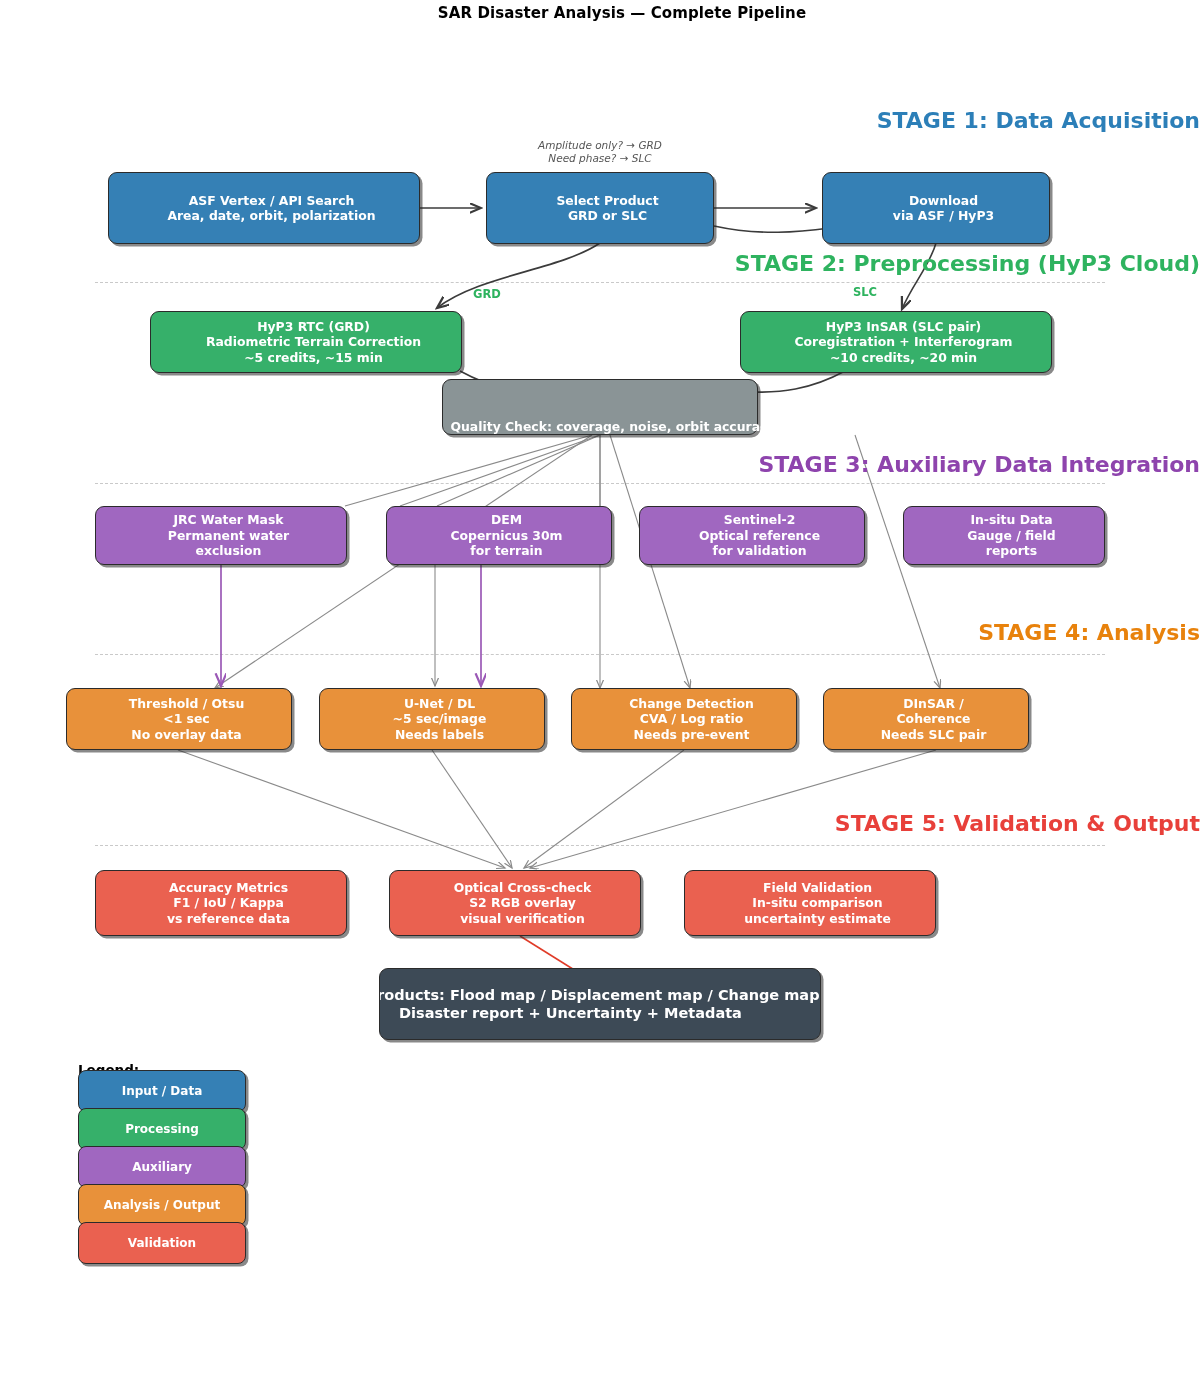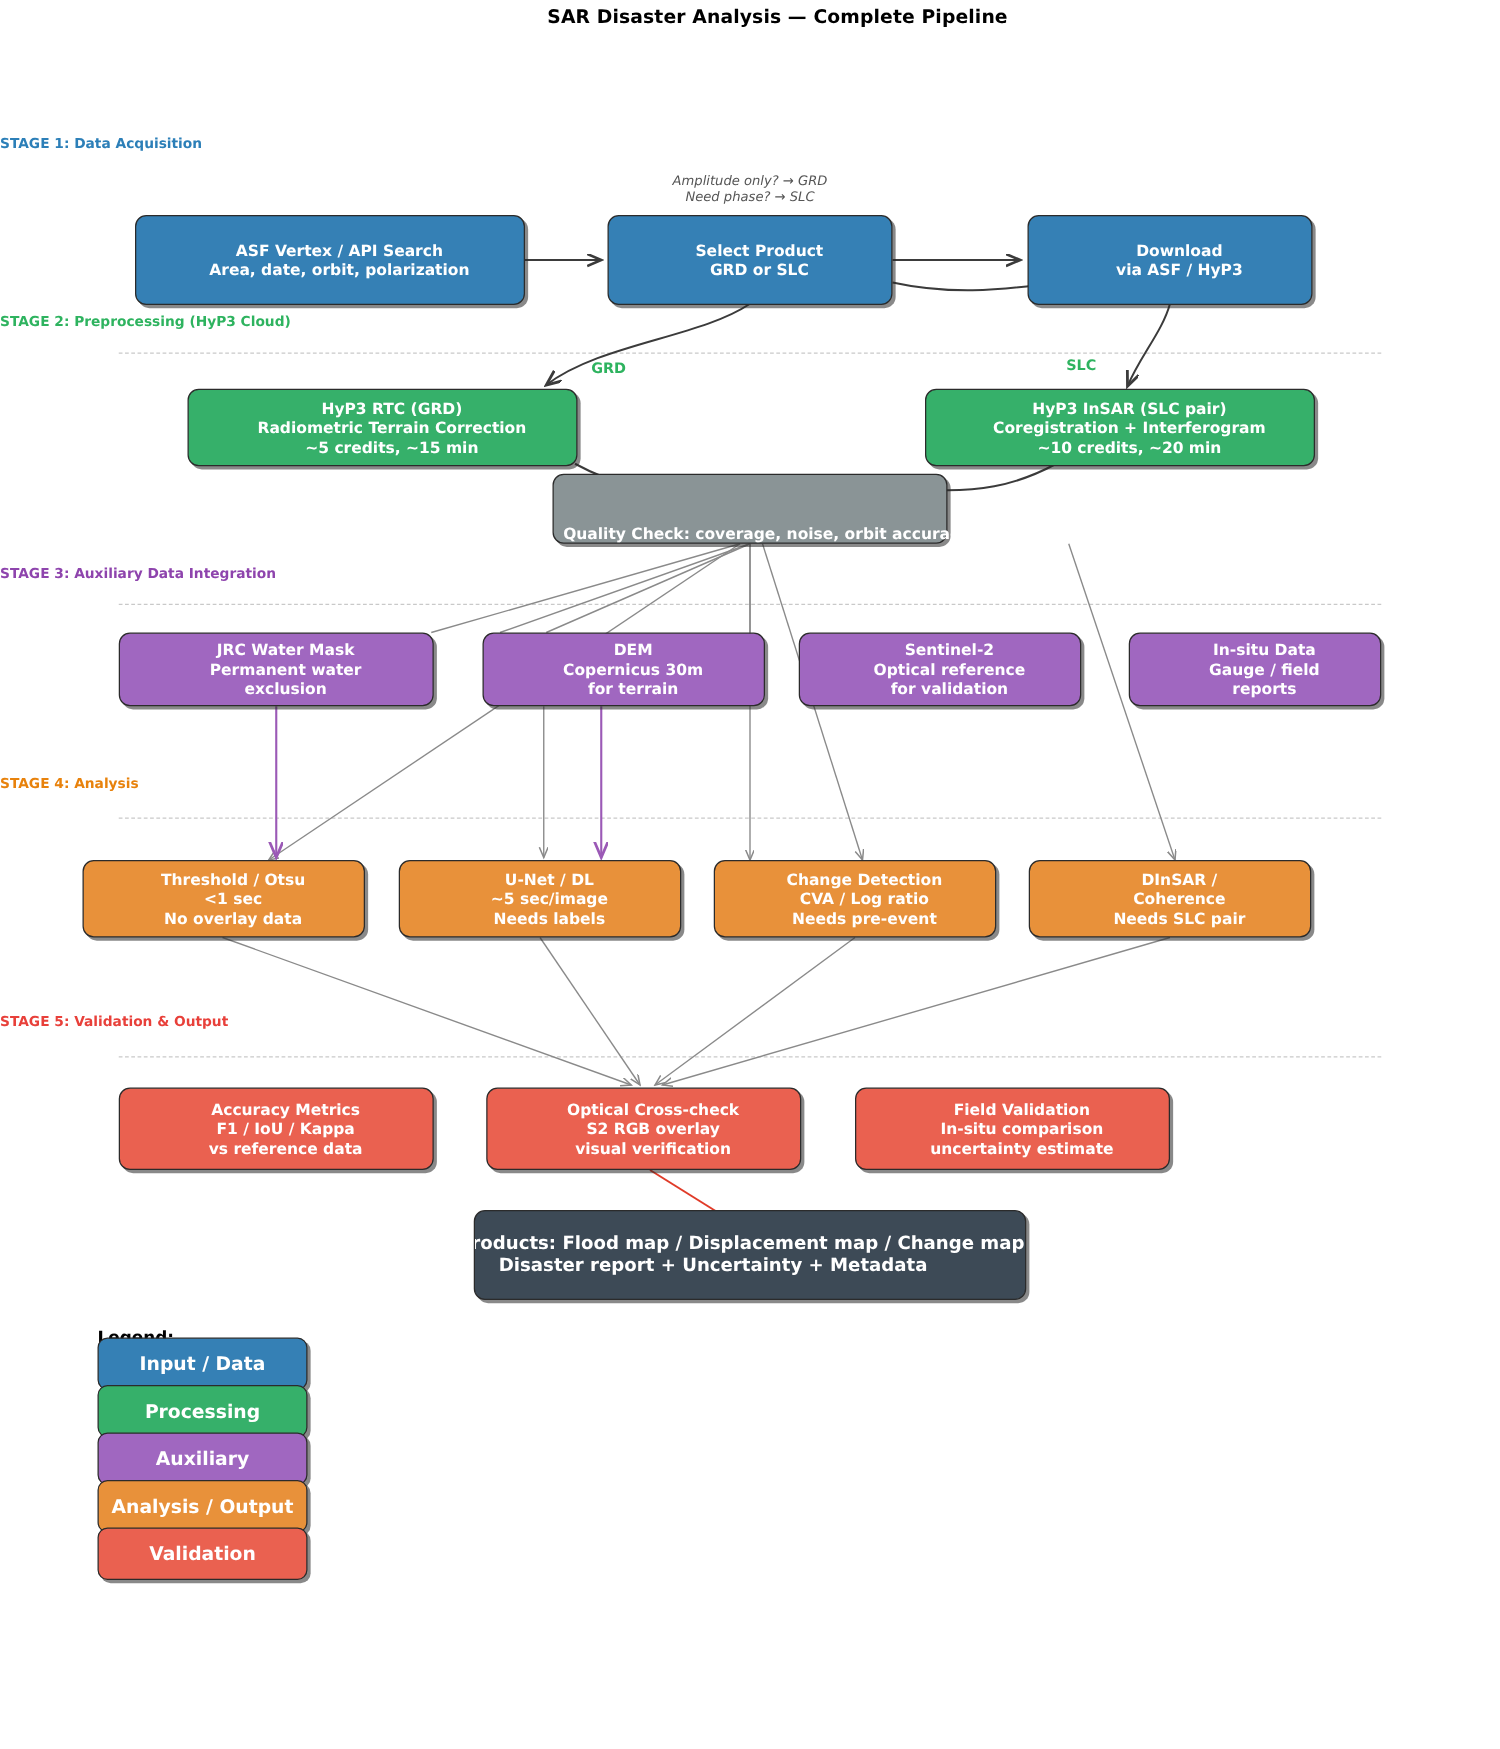--- a/index.html
+++ b/index.html
@@ -37,22 +37,22 @@
     font-size: 15px;
     font-weight: bold;
     color: #000000;
     letter-spacing: 0.1px;
     margin-left: 22px;
   }
   .stage-label {
     position: absolute;
     width: 1200px;
     left: 0;
-    text-align: left;
-    font-size: 11px;
+    text-align: right;
+    font-size: 22px;
     font-weight: bold;
     z-index: 3;
   }
   .sub-note {
     position: absolute;
     width: 1200px;
     left: 0;
     text-align: center;
     font-size: 10.5px;
     font-style: italic;
@@ -96,21 +96,21 @@
     margin-top: 16px;
   }
   .legend-box {
     position: absolute;
     left: 78px;
     width: 168px;
     box-sizing: border-box;
     border: 1.6px solid #2b2b2b;
     border-radius: 8px;
     color: #fff;
-    font-size: 15px;
+    font-size: 12px;
     font-weight: bold;
     display: flex;
     align-items: center;
     justify-content: center;
     box-shadow: 2.5px 2.5px 0 rgba(40,40,40,0.55);
     height: 42px;
     z-index: 3;
   }
   .dashed-sep {
     position: absolute;
@@ -294,21 +294,21 @@
   </div>
 
   <div class="node" style="left:571px;top:688px;width:226px;height:62px;background:#e8913a">
     <div class="inner">
       <div>Change Detection</div>
       <div>CVA / Log ratio</div>
       <div>Needs pre-event</div>
     </div>
   </div>
 
-  <div class="node" style="left:823px;top:688px;width:226px;height:62px;background:#e8913a">
+  <div class="node" style="left:823px;top:688px;width:206px;height:62px;background:#e8913a">
     <div class="inner">
       <div>DInSAR /</div>
       <div>Coherence</div>
       <div>Needs SLC pair</div>
     </div>
   </div>
 
   <div class="stage-label" style="top:811px;color:#e8403a">STAGE 5: Validation &amp; Output</div>
 
   <div class="node" style="left:95px;top:870px;width:252px;height:66px;background:#ea6150">

